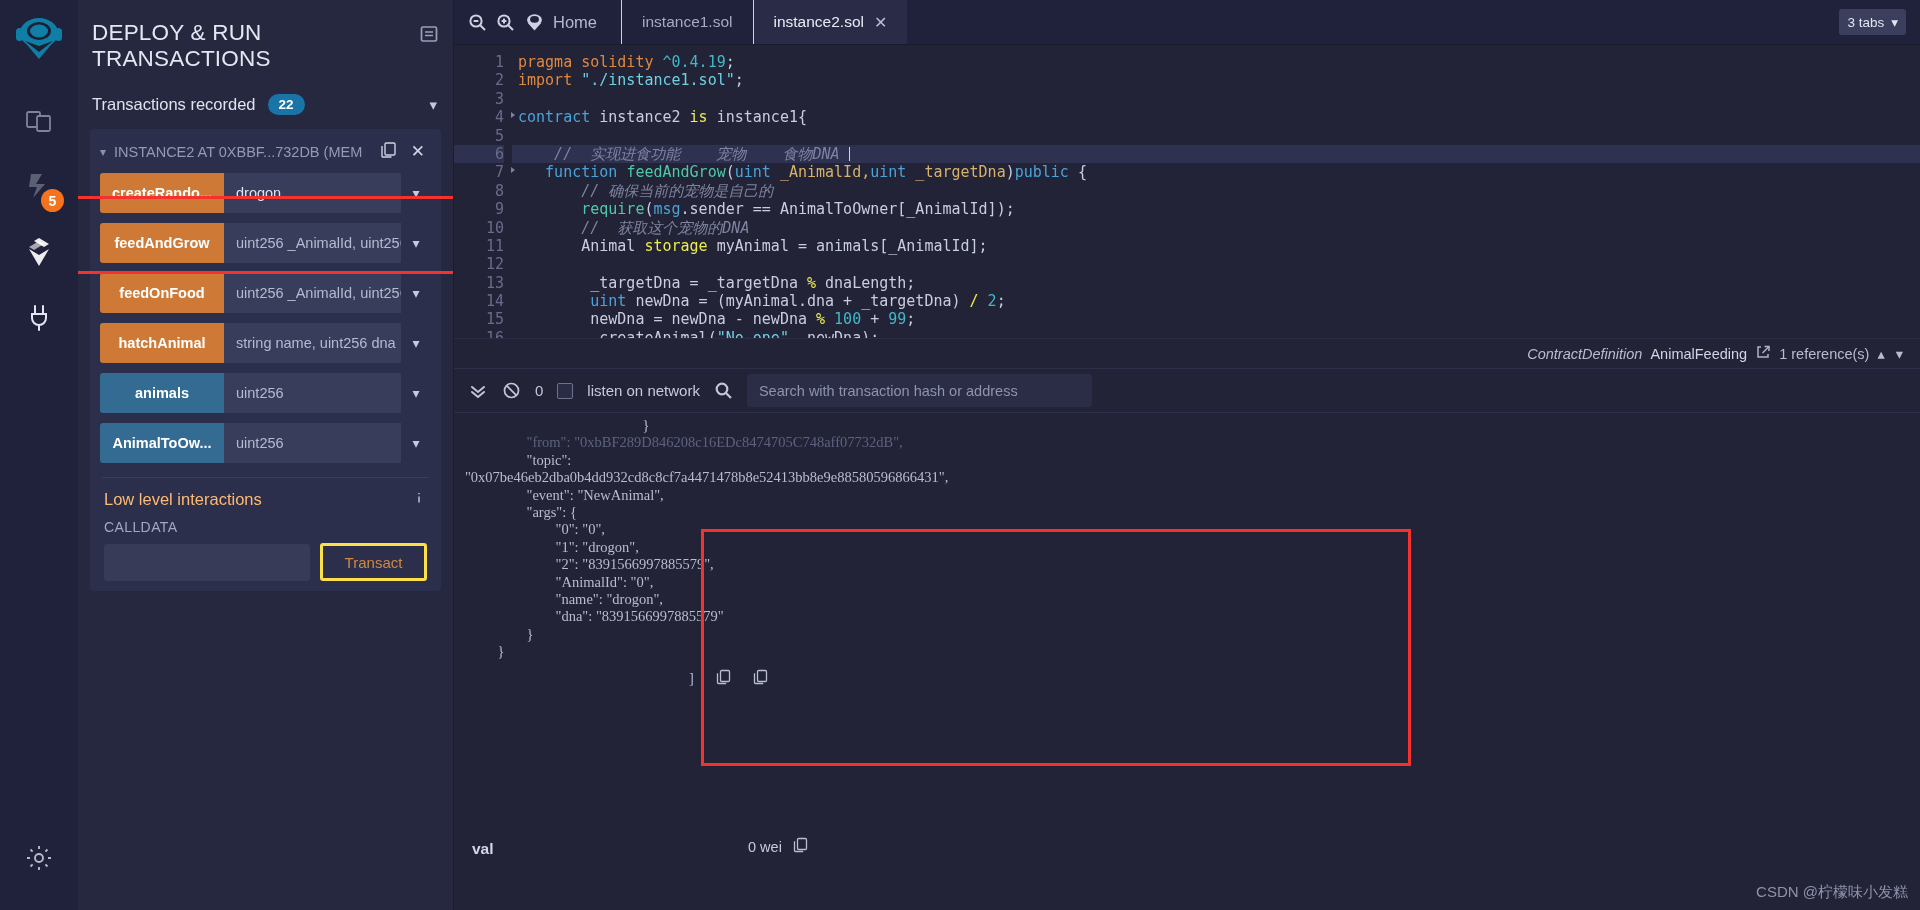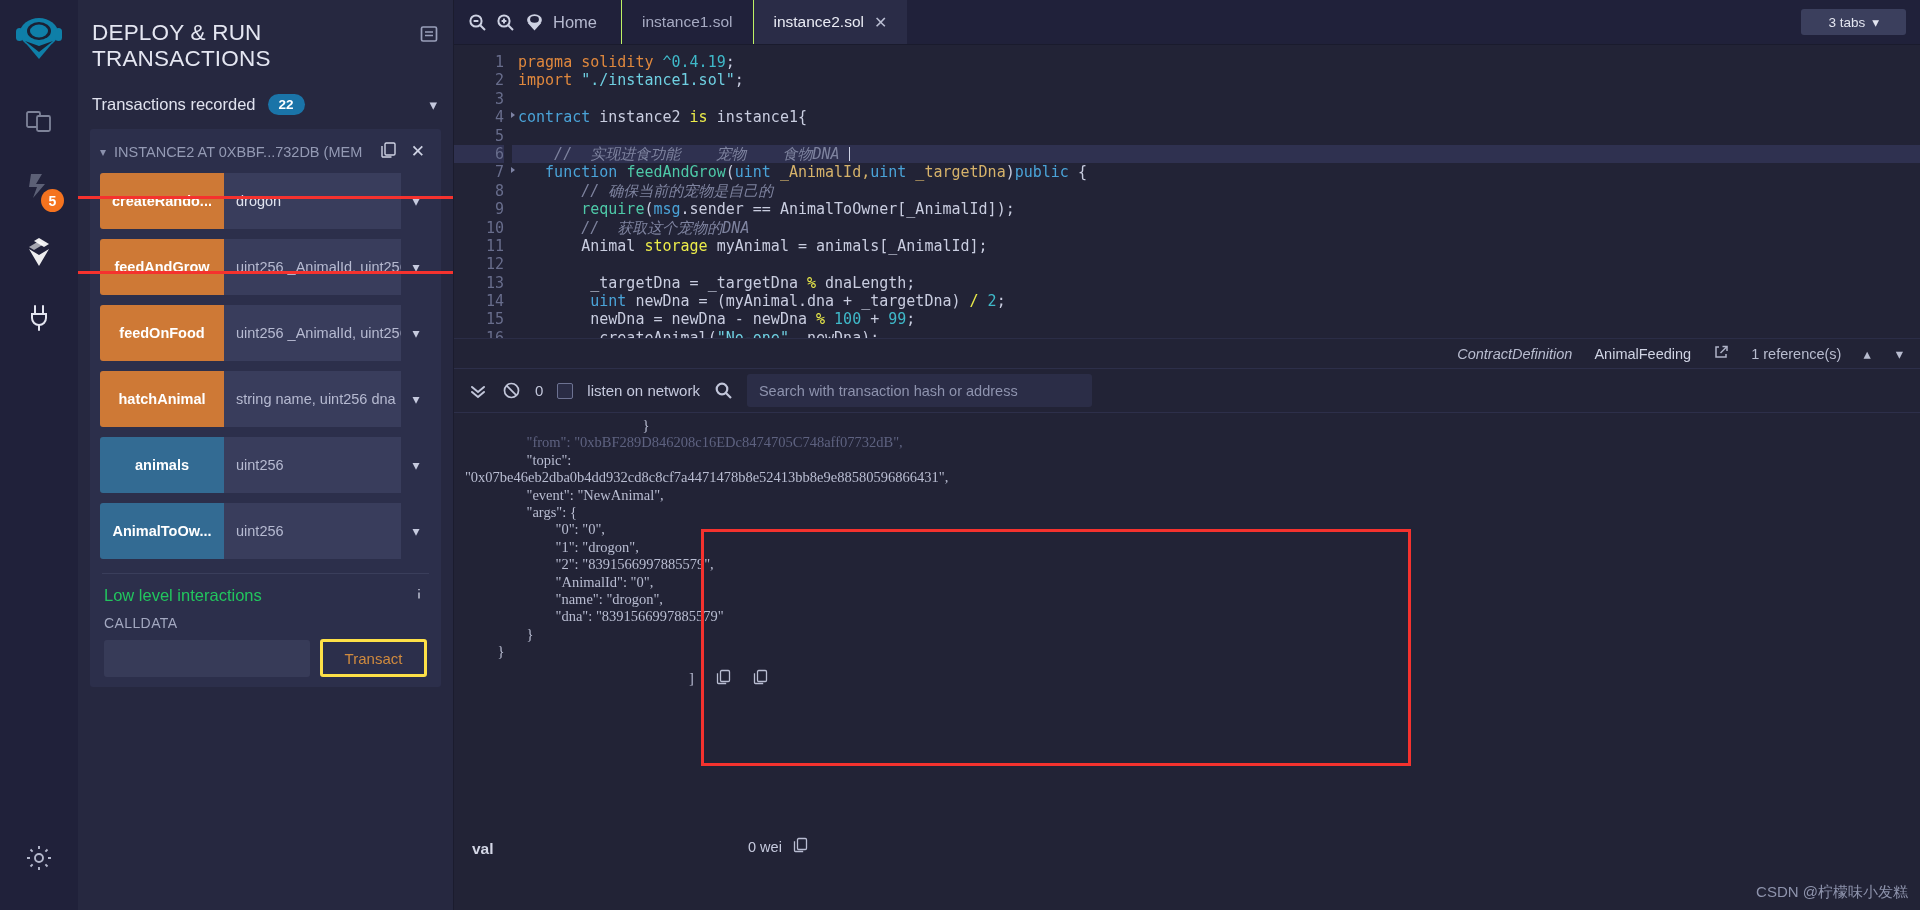--- a/index.html
+++ b/index.html
@@ -80,21 +80,21 @@
     white-space: nowrap; overflow: hidden;
   }
   .cc-head .caret { color: #8b91ad; font-size: 12px; }
   .cc-head .nm { flex: 1; overflow: hidden; text-overflow: clip; }
   .cc-ic { color: #cfd3e4; font-size: 15px; padding: 0 4px; cursor: pointer; }
   .cc-x { color: #cfd3e4; font-size: 17px; padding: 0 6px 0 2px; cursor: pointer; }
 
   .fnrow {
     display: flex; align-items: stretch;
     margin: 0 10px 10px 10px;
-    height: 56px;
+    height: 40px;
   }
   .fnbtn {
     width: 124px; flex: 0 0 124px;
     display: flex; align-items: center; justify-content: center;
     color: #fff; font-size: 14.5px; font-weight: bold;
     border-radius: 3px 0 0 3px;
     cursor: pointer; overflow: hidden; white-space: nowrap;
   }
   .fnbtn.orange { background: #ce7936; }
   .fnbtn.blue   { background: #336b93; }
@@ -110,21 +110,21 @@
     width: 30px; flex: 0 0 30px;
     display: flex; align-items: center; justify-content: center;
     color: #c6cade; font-size: 14px; cursor: pointer;
   }
 
   .lli-sep { border-top: 1px solid #3a3e5b; margin: 14px 12px 0 12px; }
   .lli-head {
     display: flex; align-items: center; justify-content: space-between;
     padding: 12px 14px 0 14px;
   }
-  .lli-title { color: #22c55e; font-size: 16.5px; }
+  .lli-title { color: #fdba74; font-size: 16.5px; }
   .lli-info { color: #c8ccdd; font-size: 15px; }
   .calldata-lbl { color: #a3a8c0; font-size: 14px; padding: 10px 14px 0 14px; letter-spacing: .4px; }
   .calldata-row { display: flex; align-items: center; gap: 10px; padding: 8px 14px 0 14px; }
   .calldata-in {
     flex: 1; height: 37px; background: #373b58;
     border: none; border-radius: 3px; outline: none;
     color: #dfe2ee; font-size: 14px; padding: 0 10px;
     font-family: "Liberation Sans", sans-serif;
   }
   .transact-btn {
@@ -153,21 +153,21 @@
     color: #a6aac2; font-size: 15.5px;
     border-left: 1px solid #bef264;
     cursor: pointer;
   }
   .tab.active { background: #2a2c47; color: #e9ebf4; }
   .tab .tclose { color: #b9bdd2; font-size: 16px; }
   .tabs-count {
     margin-left: auto; align-self: center;
     background: #3b3f5d; color: #e3e5f0;
     font-size: 13.5px; border-radius: 3px;
-    padding: 5px 27px; margin-right: 14px;
+    padding: 5px 8px; margin-right: 14px;
     display: flex; align-items: center; gap: 7px;
     cursor: pointer;
   }
 
   
   .editor {
     flex: 0 0 293px; height: 293px;
     background: #222336;
     display: flex; overflow: hidden;
     font-family: "DejaVu Sans Mono", monospace;
@@ -201,21 +201,21 @@
   .k-cmt    { color: #7e839f; font-style: italic; }
   .k-var    { color: #d6b26a; }
   .k-plain  { color: #c9cde0; }
   .k-grn    { color: #4ec9a8; }
   .caret-bar { display:inline-block; width:1px; height:14px; background:#cfd3e6; vertical-align:-2px; }
 
   .defbar {
     height: 30px; flex: 0 0 30px;
     background: #222336;
     display: flex; align-items: center; justify-content: flex-end;
-    gap: 22px; padding: 0 14px;
+    gap: 8px; padding: 0 14px;
     color: #b8bccf; font-size: 14.5px;
     border-top: 1px solid #2b2d47;
   }
   .defbar .it { font-style: italic; }
   .defbar .lnk { color: #d0d4e4; }
   .defbar .arrow { color: #b0b4c8; }
   .defbar .refs { color: #b8bccf; }
   .defbar .updown { color: #b8bccf; letter-spacing: 3px; }
 
   

